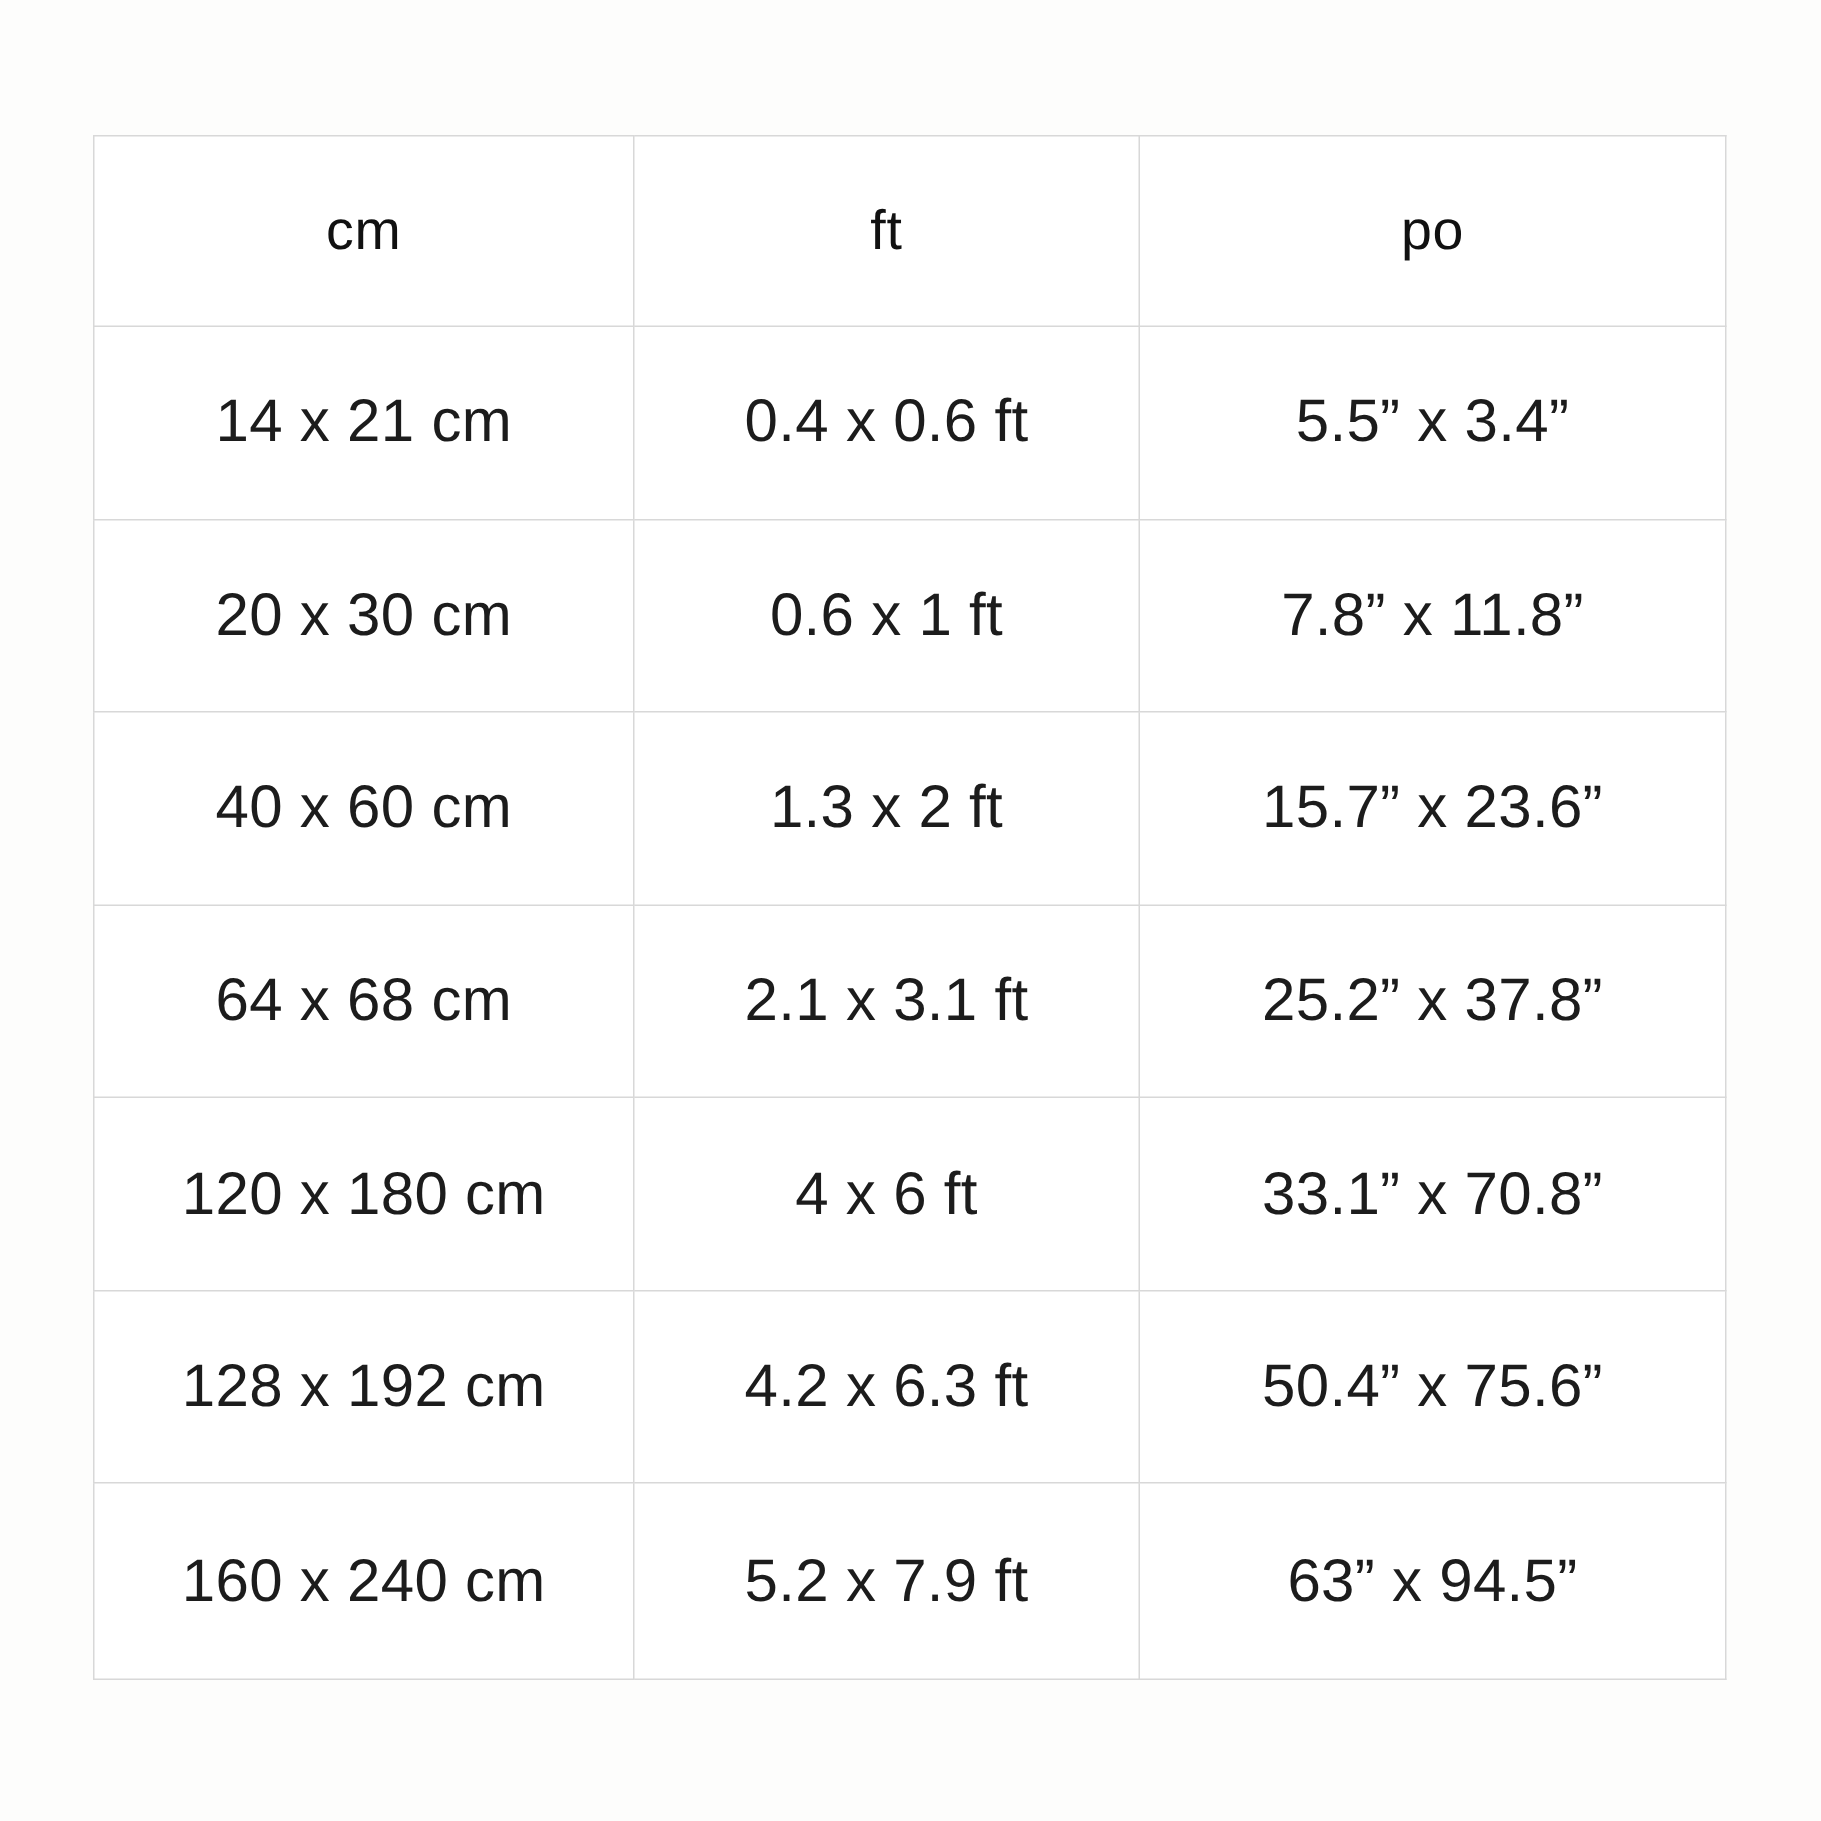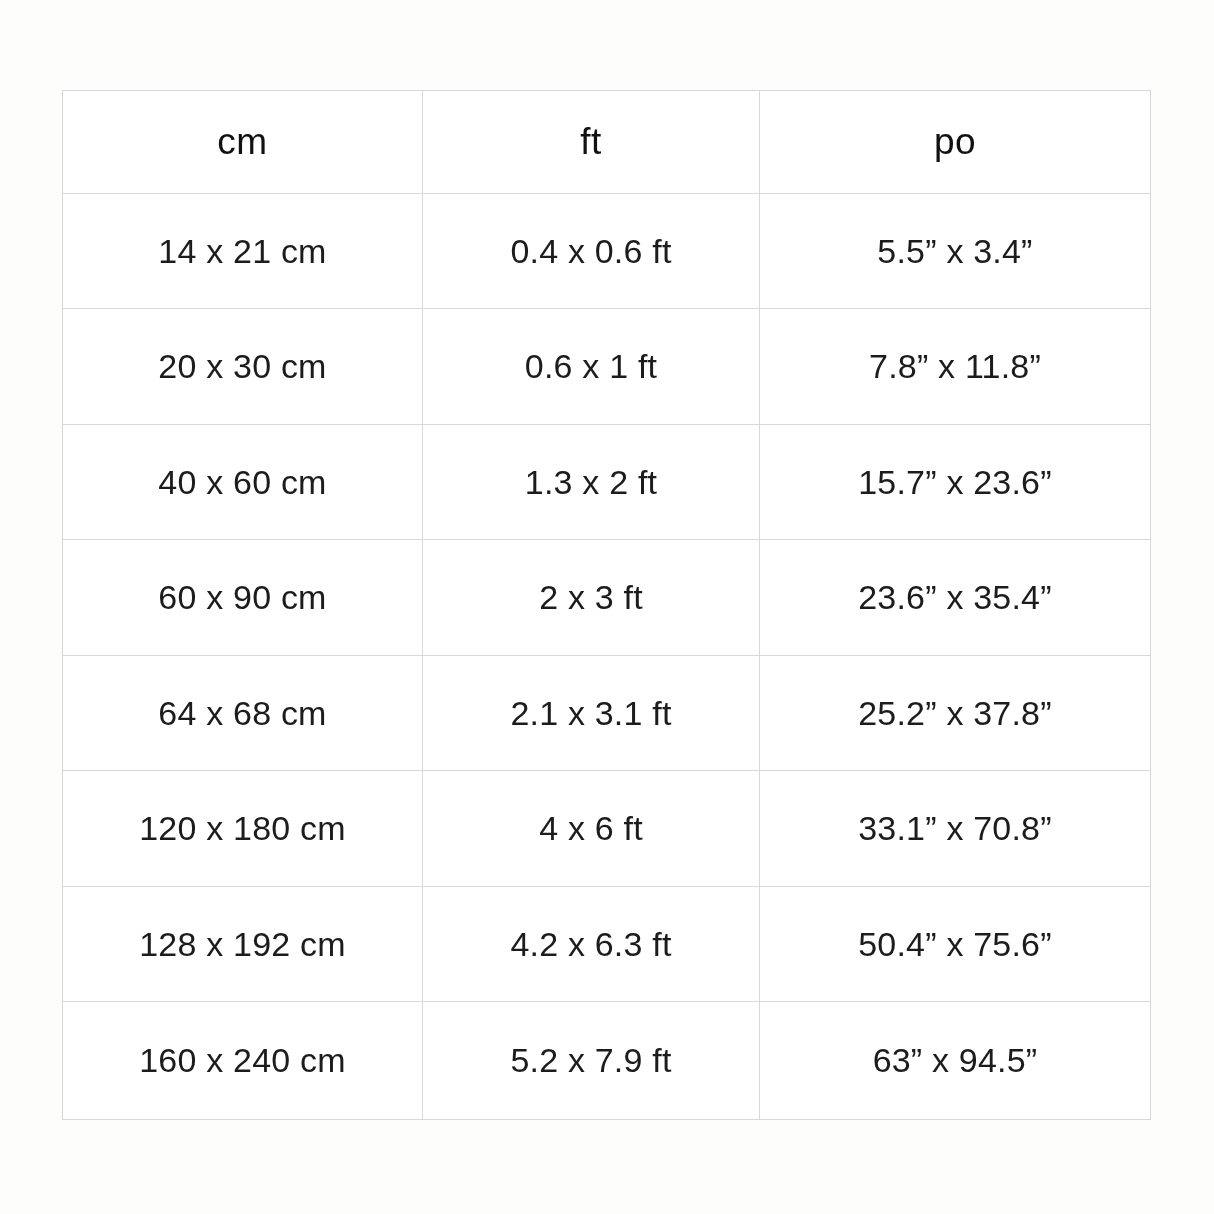--- a/index.html
+++ b/index.html
@@ -37,40 +37,40 @@
     border-collapse: collapse;
     table-layout: fixed;
     background: #ffffff;
   }
 
   table.size-table td,
   table.size-table th {
     border: 1px solid #d8d8d8;
     text-align: center;
     vertical-align: middle;
-    padding: 4px;
+    padding: 16px;
     font-weight: 400;
   }
 
   
   col.c1 { width: 360px; }
   col.c2 { width: 337px; }
   col.c3 { width: 391px; }
 
   thead th {
     height: 94px;
     font-size: 37px;
     font-weight: bold;
     letter-spacing: 0.5px;
     color: #111111;
   }
 
   tbody td {
     height: 94px;
-    font-size: 34px;
+    font-size: 40px;
     color: #1c1c1c;
     letter-spacing: 0.2px;
     white-space: nowrap;
   }
 
   tbody tr:last-child td {
     height: 96px;
   }
 </style>
 </head>
@@ -101,25 +101,20 @@
           <td>20 x 30 cm</td>
           <td>0.6 x 1 ft</td>
           <td>7.8” x 11.8”</td>
         </tr>
         <tr>
           <td>40 x 60 cm</td>
           <td>1.3 x 2 ft</td>
           <td>15.7” x 23.6”</td>
         </tr>
         <tr>
-          <td>60 x 90 cm</td>
-          <td>2 x 3 ft</td>
-          <td>23.6” x 35.4”</td>
-        </tr>
-        <tr>
           <td>64 x 68 cm</td>
           <td>2.1 x 3.1 ft</td>
           <td>25.2” x 37.8”</td>
         </tr>
         <tr>
           <td>120 x 180 cm</td>
           <td>4 x 6 ft</td>
           <td>33.1” x 70.8”</td>
         </tr>
         <tr>

